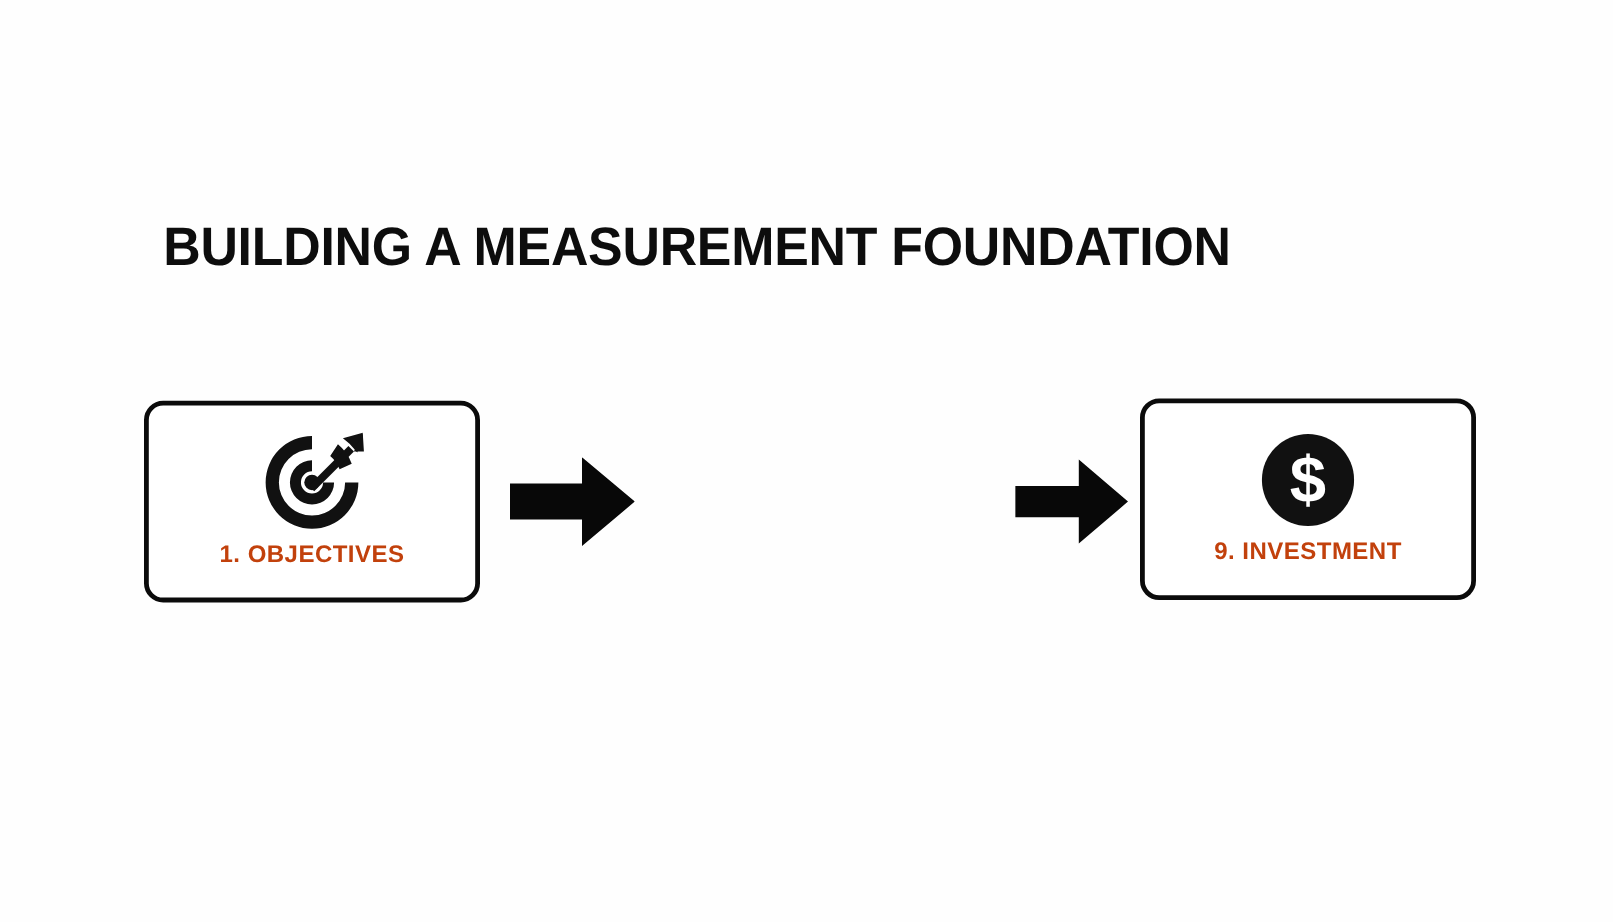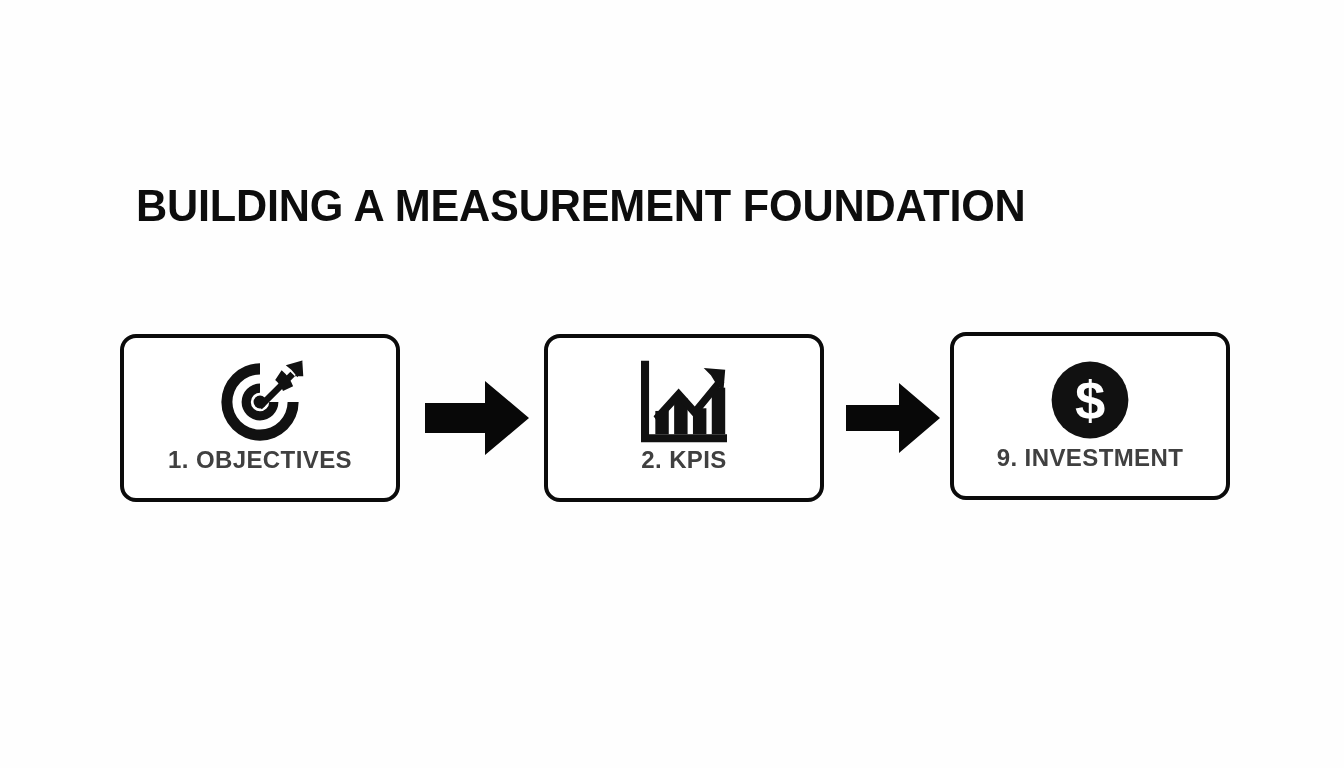--- a/index.html
+++ b/index.html
@@ -75,24 +75,24 @@
     justify-content: center;
   }
   .card-icon svg { display: block; }
 
   .card-label {
     position: absolute;
     left: 0;
     right: 0;
     bottom: 24px;
     text-align: center;
-    font-size: 24px;
+    font-size: 20px;
     font-weight: 700;
     letter-spacing: 0.4px;
-    color: #404040;
+    color: #c2410c;
     white-space: nowrap;
   }
 
   
   .flow-arrow {
     position: absolute;
     top: 49px;
     width: 104px;
     height: 74px;
   }
@@ -134,38 +134,20 @@
       </div>
       <div class="card-label">1. OBJECTIVES</div>
     </div>
 
     <div class="flow-arrow a1">
       <svg width="104" height="74" viewBox="0 0 104 74" aria-hidden="true">
         <path d="M0 22 L60 22 L60 0 L104 37 L60 74 L60 52 L0 52 Z" fill="#080808"></path>
       </svg>
     </div>
 
-    <div class="card c2">
-      <div class="card-icon">
-        <svg width="94" height="86" viewBox="0 0 104 96" aria-hidden="true">
-
-          <path d="M4 2 L13 2 L13 84 L100 84 L100 93 L4 93 Z" fill="#111111"></path>
-
-          <rect x="20" y="58" width="15" height="26" fill="#111111"></rect>
-          <rect x="41" y="44" width="15" height="40" fill="#111111"></rect>
-          <rect x="62" y="55" width="15" height="29" fill="#111111"></rect>
-          <rect x="83" y="32" width="15" height="52" fill="#111111"></rect>
-
-          <path d="M18 64 L46 33 L64 53 L92 19 L97 26 L64 66 L46 46 L23 71 Z" fill="#111111"></path>
-
-          <path d="M74 10 L98 12 L96 36 L88 28 L82 18 Z" fill="#111111"></path>
-        </svg>
-      </div>
-      <div class="card-label">2. KPIS</div>
-    </div>
 
     <div class="flow-arrow a2">
       <svg width="94" height="74" viewBox="0 0 94 74" aria-hidden="true">
         <path d="M0 24 L53 24 L53 2 L94 37 L53 72 L53 50 L0 50 Z" fill="#080808"></path>
       </svg>
     </div>
 
     <div class="card c3">
       <div class="card-icon">
         <svg width="80" height="80" viewBox="0 0 100 100" aria-hidden="true">

